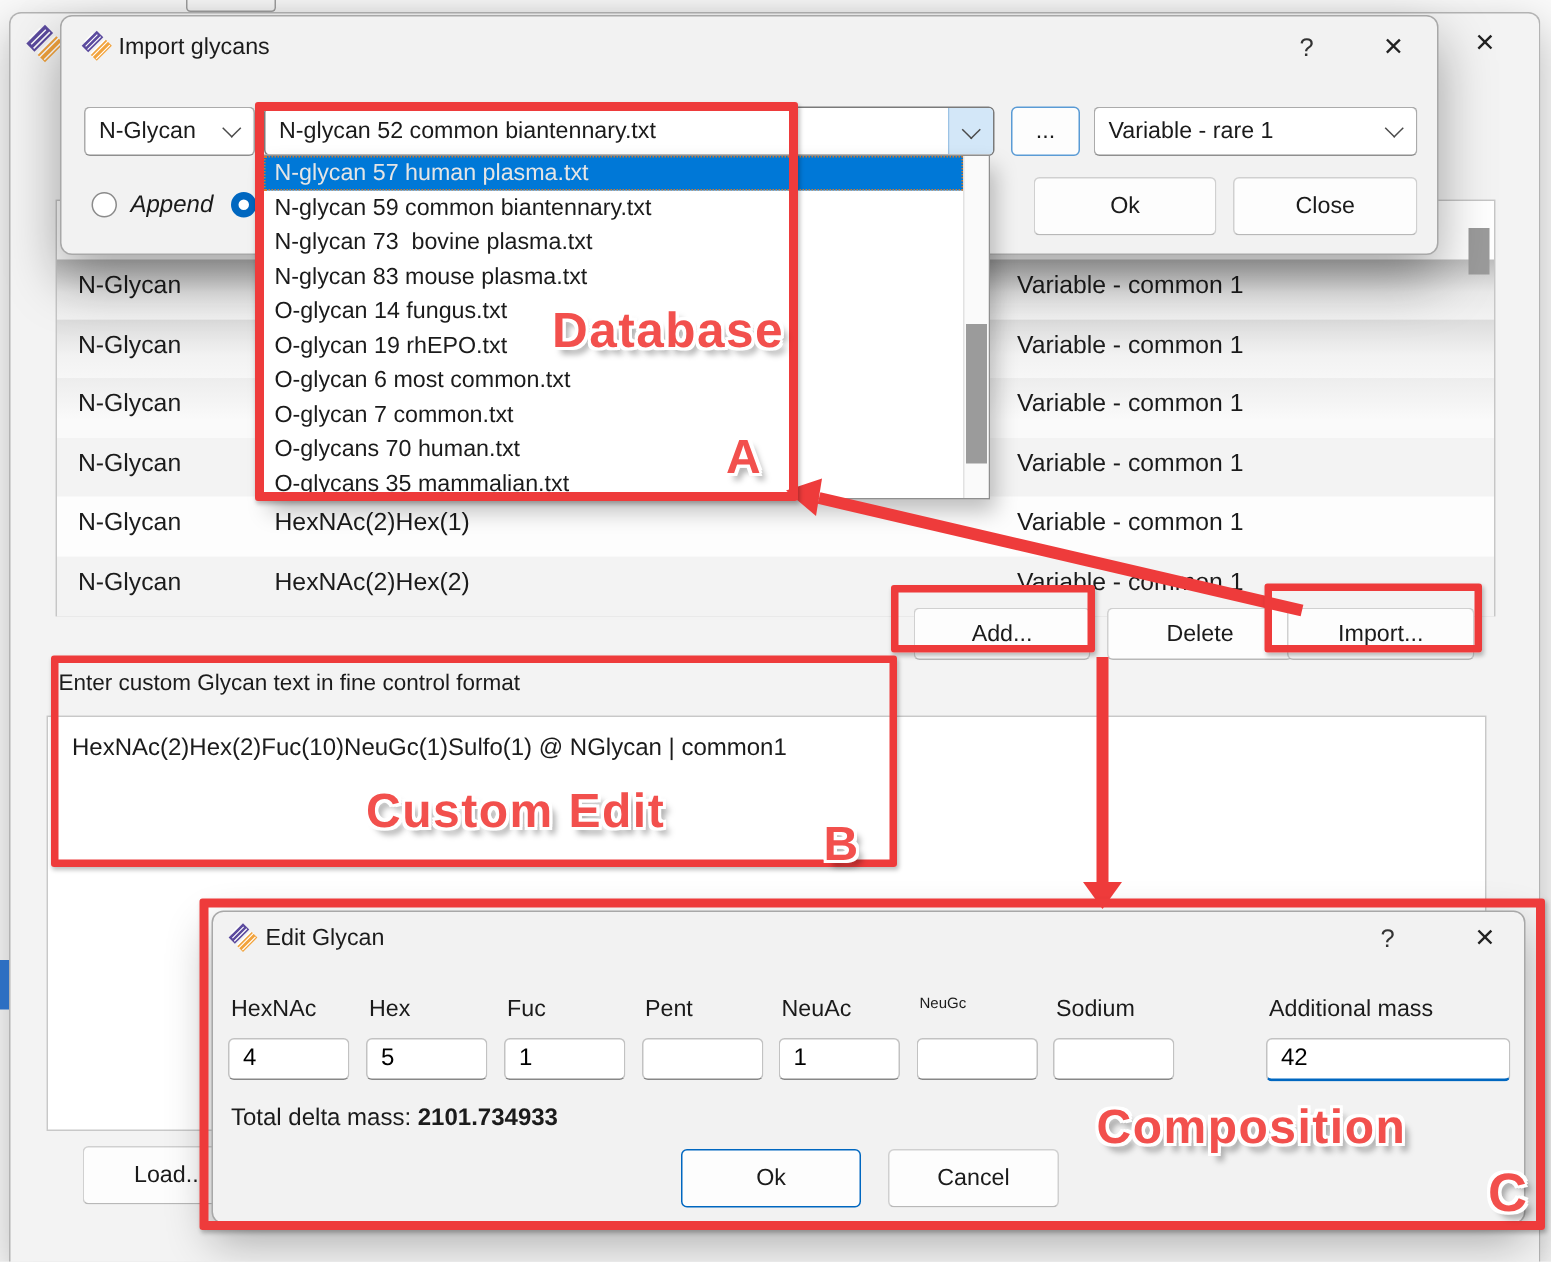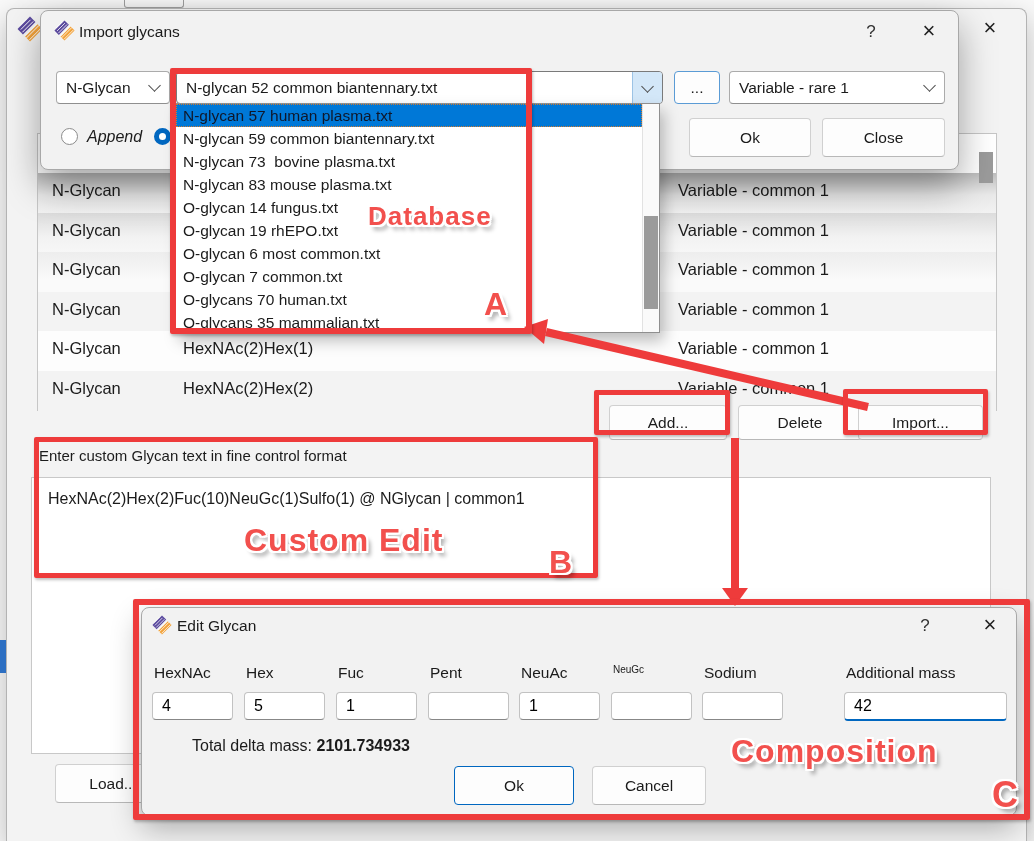--- a/index.html
+++ b/index.html
@@ -46,21 +46,21 @@
   .shade2{background:linear-gradient(180deg,#dcdcdc 0%,#f2f2f2 60%,#f7f7f7 100%);}
   .shade3{background:linear-gradient(180deg,#ededed 0%,#fafafa 70%);}
   .stripe-a{background:#fdfdfd;}
   .stripe-b{background:#f3f3f3;}
   .scroll-thumb{background:#9b9b9b;}
   
   .dd-list{left:175px;top:103px;width:485px;height:230px;background:#fff;
     border:1px solid #8f8f8f;z-index:15;box-shadow:4px 8px 14px rgba(0,0,0,.25);box-sizing:border-box;}
   .dd-item{height:23px;line-height:23px;padding-left:7px;font-size:15.5px;white-space:pre;
     width:calc(100% - 17px);box-sizing:border-box;}
-  .dd-item.selected{background:#0078d7;color:#0f172a;outline:1px dotted #d07a2e;outline-offset:-1px;}
+  .dd-item.selected{background:#0078d7;color:#e5e5e5;outline:1px dotted #d07a2e;outline-offset:-1px;}
   .dd-scroll{position:absolute;right:0;top:0;width:16px;height:100%;background:#fafafa;border-left:1px solid #e2e2e2;}
   
   .red-box{border:6px solid #ee3b3b;border-radius:2px;z-index:50;pointer-events:none;
     box-shadow:1px 2px 3px rgba(0,0,0,.25);}
   .red-box.thin{border-width:5px;}
   .ann-text{z-index:55;color:#f2504d;font-weight:bold;letter-spacing:1px;pointer-events:none;
     text-shadow:-2px -2px 0 #fff,2px -2px 0 #fff,-2px 2px 0 #fff,2px 2px 0 #fff,
       0 -2px 0 #fff,0 2px 0 #fff,-2px 0 0 #fff,2px 0 0 #fff,4px 5px 4px rgba(0,0,0,.35);}
   #arrow-layer{position:absolute;left:0;top:0;width:1034px;height:841px;z-index:45;pointer-events:none;}
   
@@ -216,21 +216,21 @@
 
   <input class="abs field" style="left: 10px; top: 84px; width: 70px; height: 26px;" value="4">
   <input class="abs field" style="left: 102px; top: 84px; width: 70px; height: 26px;" value="5">
   <input class="abs field" style="left: 194px; top: 84px; width: 70px; height: 26px;" value="1">
   <input class="abs field" style="left: 286px; top: 84px; width: 70px; height: 26px;" value="">
   <input class="abs field" style="left: 377px; top: 84px; width: 70px; height: 26px;" value="1">
   <input class="abs field" style="left: 469px; top: 84px; width: 70px; height: 26px;" value="">
   <input class="abs field" style="left: 560px; top: 84px; width: 70px; height: 26px;" value="">
   <input class="abs field focused" style="left: 702px; top: 84px; width: 152px; height: 26px;" value="42">
 
-  <div class="abs" style="left:12px;top:129px;font-size:16px;margin-left:38px;">
+  <div class="abs" style="left:12px;top:129px;font-size:16px;">
     <span>Total delta mass:</span>
     <b>2101.734933</b>
   </div>
 
   <div class="abs btn btn-default" style="left:312px;top:158px;width:118px;height:37px;">
       <span>Ok</span>
     </div>
   <div class="abs btn" style="left:450px;top:158px;width:112px;height:37px;">
       <span>Cancel</span>
     </div>
@@ -244,18 +244,18 @@
   <line x1="735" y1="438" x2="735" y2="590" stroke="#ee3b3b" stroke-width="8"></line>
   <polygon points="722,588 748,588 735,606" fill="#ee3b3b"></polygon>
 </svg>
 
 <div class="abs red-box" style="left:170px;top:68px;width:362px;height:266px;box-sizing:border-box;"></div>
 <div class="abs red-box thin" style="left:594px;top:390px;width:136px;height:45px;box-sizing:border-box;"></div>
 <div class="abs red-box thin" style="left:843px;top:389px;width:145px;height:46px;box-sizing:border-box;"></div>
 <div class="abs red-box thin" style="left:34px;top:437px;width:564px;height:141px;box-sizing:border-box;"></div>
 <div class="abs red-box" style="left:133px;top:599px;width:897px;height:221px;box-sizing:border-box;"></div>
 
-<div class="abs ann-text" style="left:368px;top:201px;font-size:26px;">Database</div>
+<div class="abs ann-text" style="left:368px;top:201px;font-size:33px;">Database</div>
 <div class="abs ann-text" style="left:484px;top:286px;font-size:32px;">A</div>
 <div class="abs ann-text" style="left:244px;top:522px;font-size:32px;">Custom Edit</div>
 <div class="abs ann-text" style="left:549px;top:544px;font-size:32px;">B</div>
 <div class="abs ann-text" style="left:731px;top:733px;font-size:32px;">Composition</div>
 <div class="abs ann-text" style="left:992px;top:774px;font-size:36px;">C</div>
 
 </body></html>

